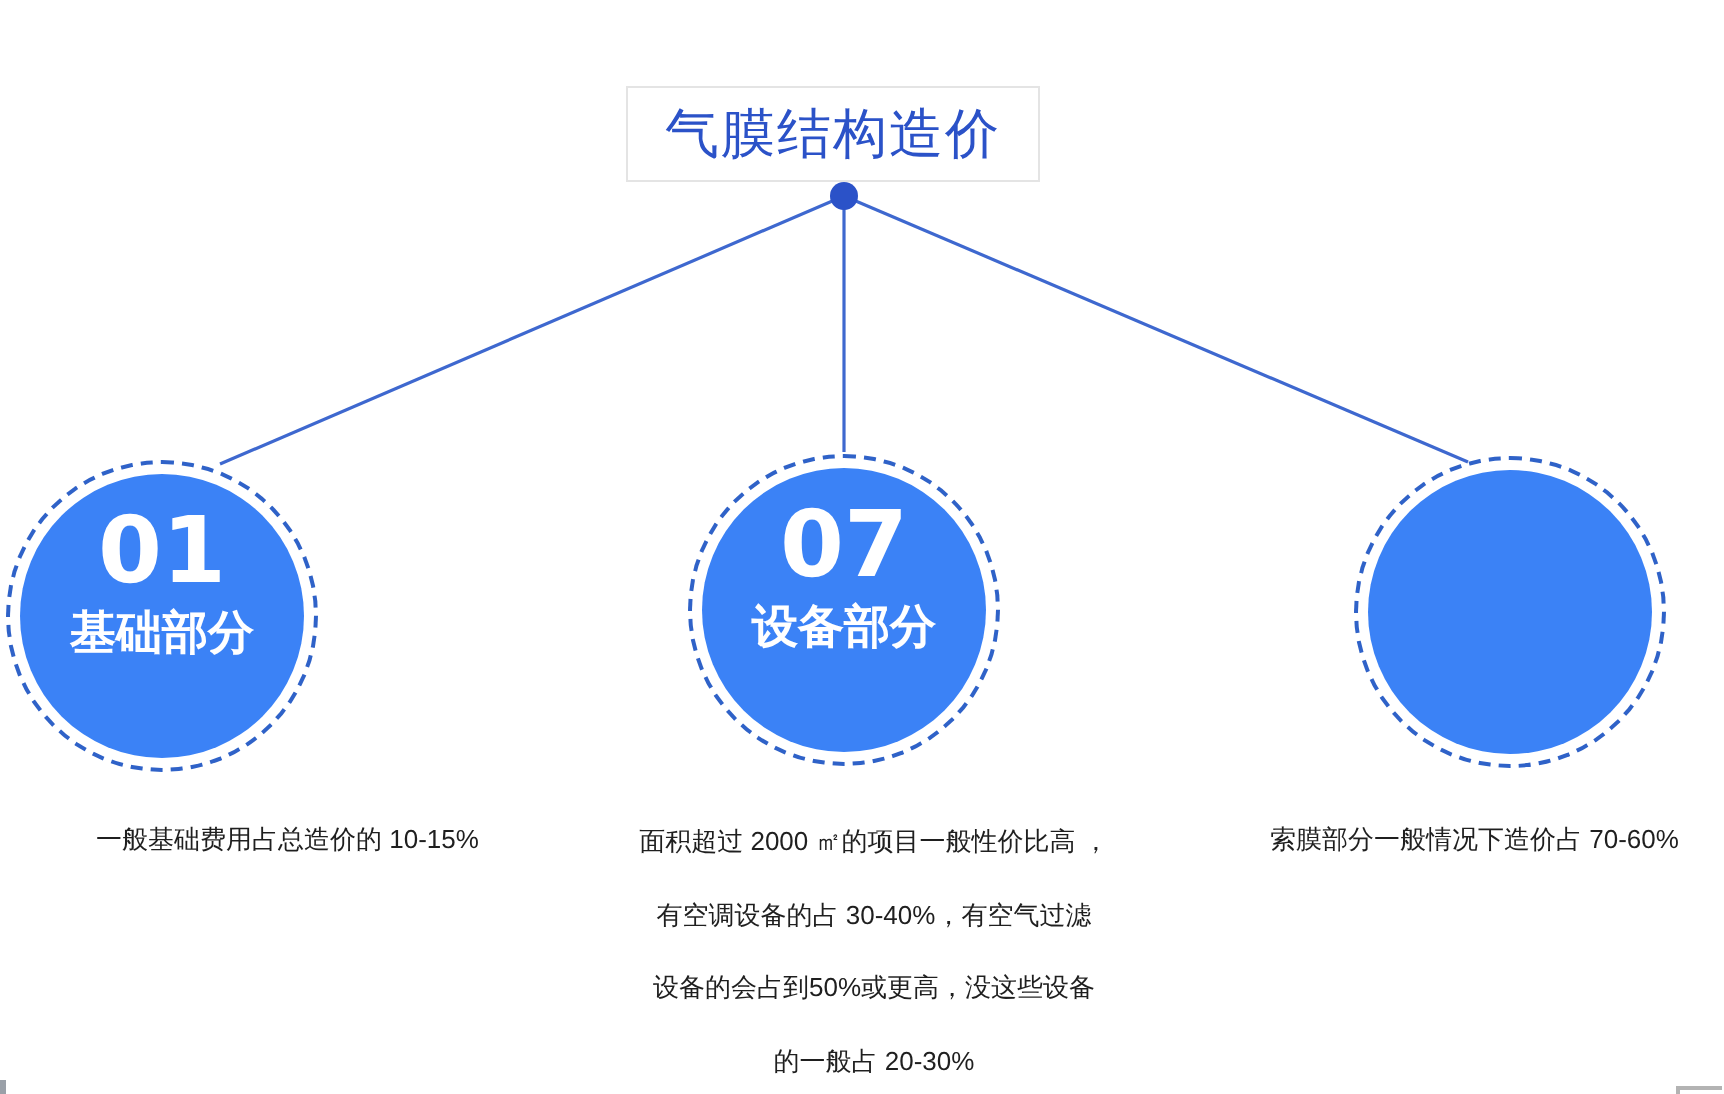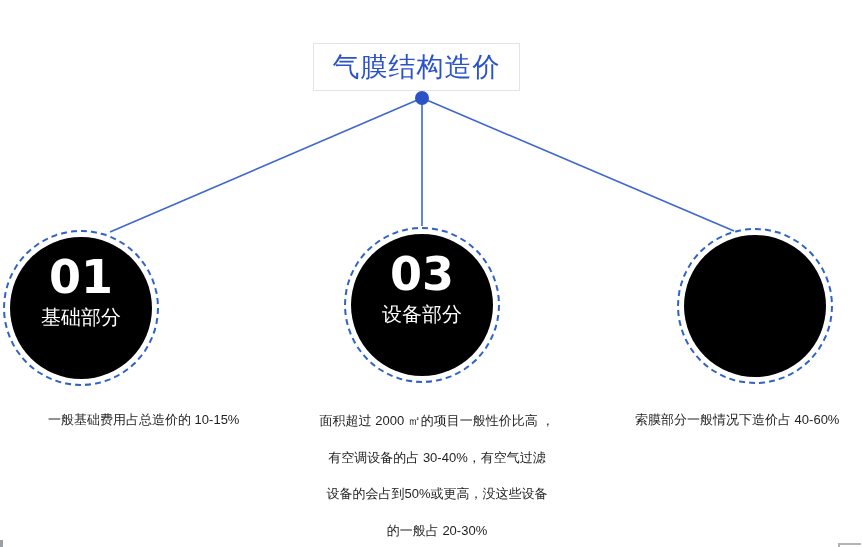--- a/index.html
+++ b/index.html
@@ -46,41 +46,42 @@
     background: transparent;
   }
   .node1 .ring { left: 3px;   top: 230px; }
   .node2 .ring { left: 344px; top: 227px; }
   .node3 .ring { left: 677px; top: 228px; }
   .disc {
     position: absolute;
     left: 5px; top: 5px;
     width: 142px; height: 142px;
     border-radius: 50%;
-    background: #000000;
+    background: #3b82f6;
     display: flex;
     flex-direction: column;
     align-items: center;
     justify-content: center;
     padding-bottom: 34px;
   }
   .num {
     color: #ffffff;
     font-family: "DejaVu Sans", sans-serif;
     font-weight: 900;
     font-size: 46px;
     line-height: 1;
     letter-spacing: 0px;
   }
   .lbl {
     color: #ffffff;
-    font-size: 20px;
+    font-size: 23px;
     line-height: 1.2;
     margin-top: 5px;
     white-space: nowrap;
+    font-weight: bold;
   }
   
   .desc {
     position: absolute;
     color: #1f1f1f;
     font-size: 13px;
     white-space: nowrap;
   }
   .desc1 { left: 0px;   top: 411px; padding-left: 48px; }
   .desc2 {
@@ -128,21 +129,21 @@
       <div class="disc">
         <div class="num">01</div>
         <div class="lbl">基础部分</div>
       </div>
     </div>
   </div>
 
   <div class="node node2">
     <div class="ring">
       <div class="disc">
-        <div class="num">03</div>
+        <div class="num">07</div>
         <div class="lbl">设备部分</div>
       </div>
     </div>
   </div>
 
   <div class="node node3">
     <div class="ring">
       <div class="disc">
       </div>
     </div>
@@ -153,19 +154,19 @@
   </div>
 
   <div class="desc desc2">
     <div>面积超过 2000 ㎡的项目一般性价比高 ，</div>
     <div>有空调设备的占 30-40%，有空气过滤</div>
     <div>设备的会占到50%或更高，没这些设备</div>
     <div>的一般占 20-30%</div>
   </div>
 
   <div class="desc desc3">
-    <div>索膜部分一般情况下造价占 40-60%</div>
+    <div>索膜部分一般情况下造价占 70-60%</div>
   </div>
 
   <div class="artifact-bl"></div>
   <div class="artifact-br"></div>
 
 </div>
 
 </body></html>

